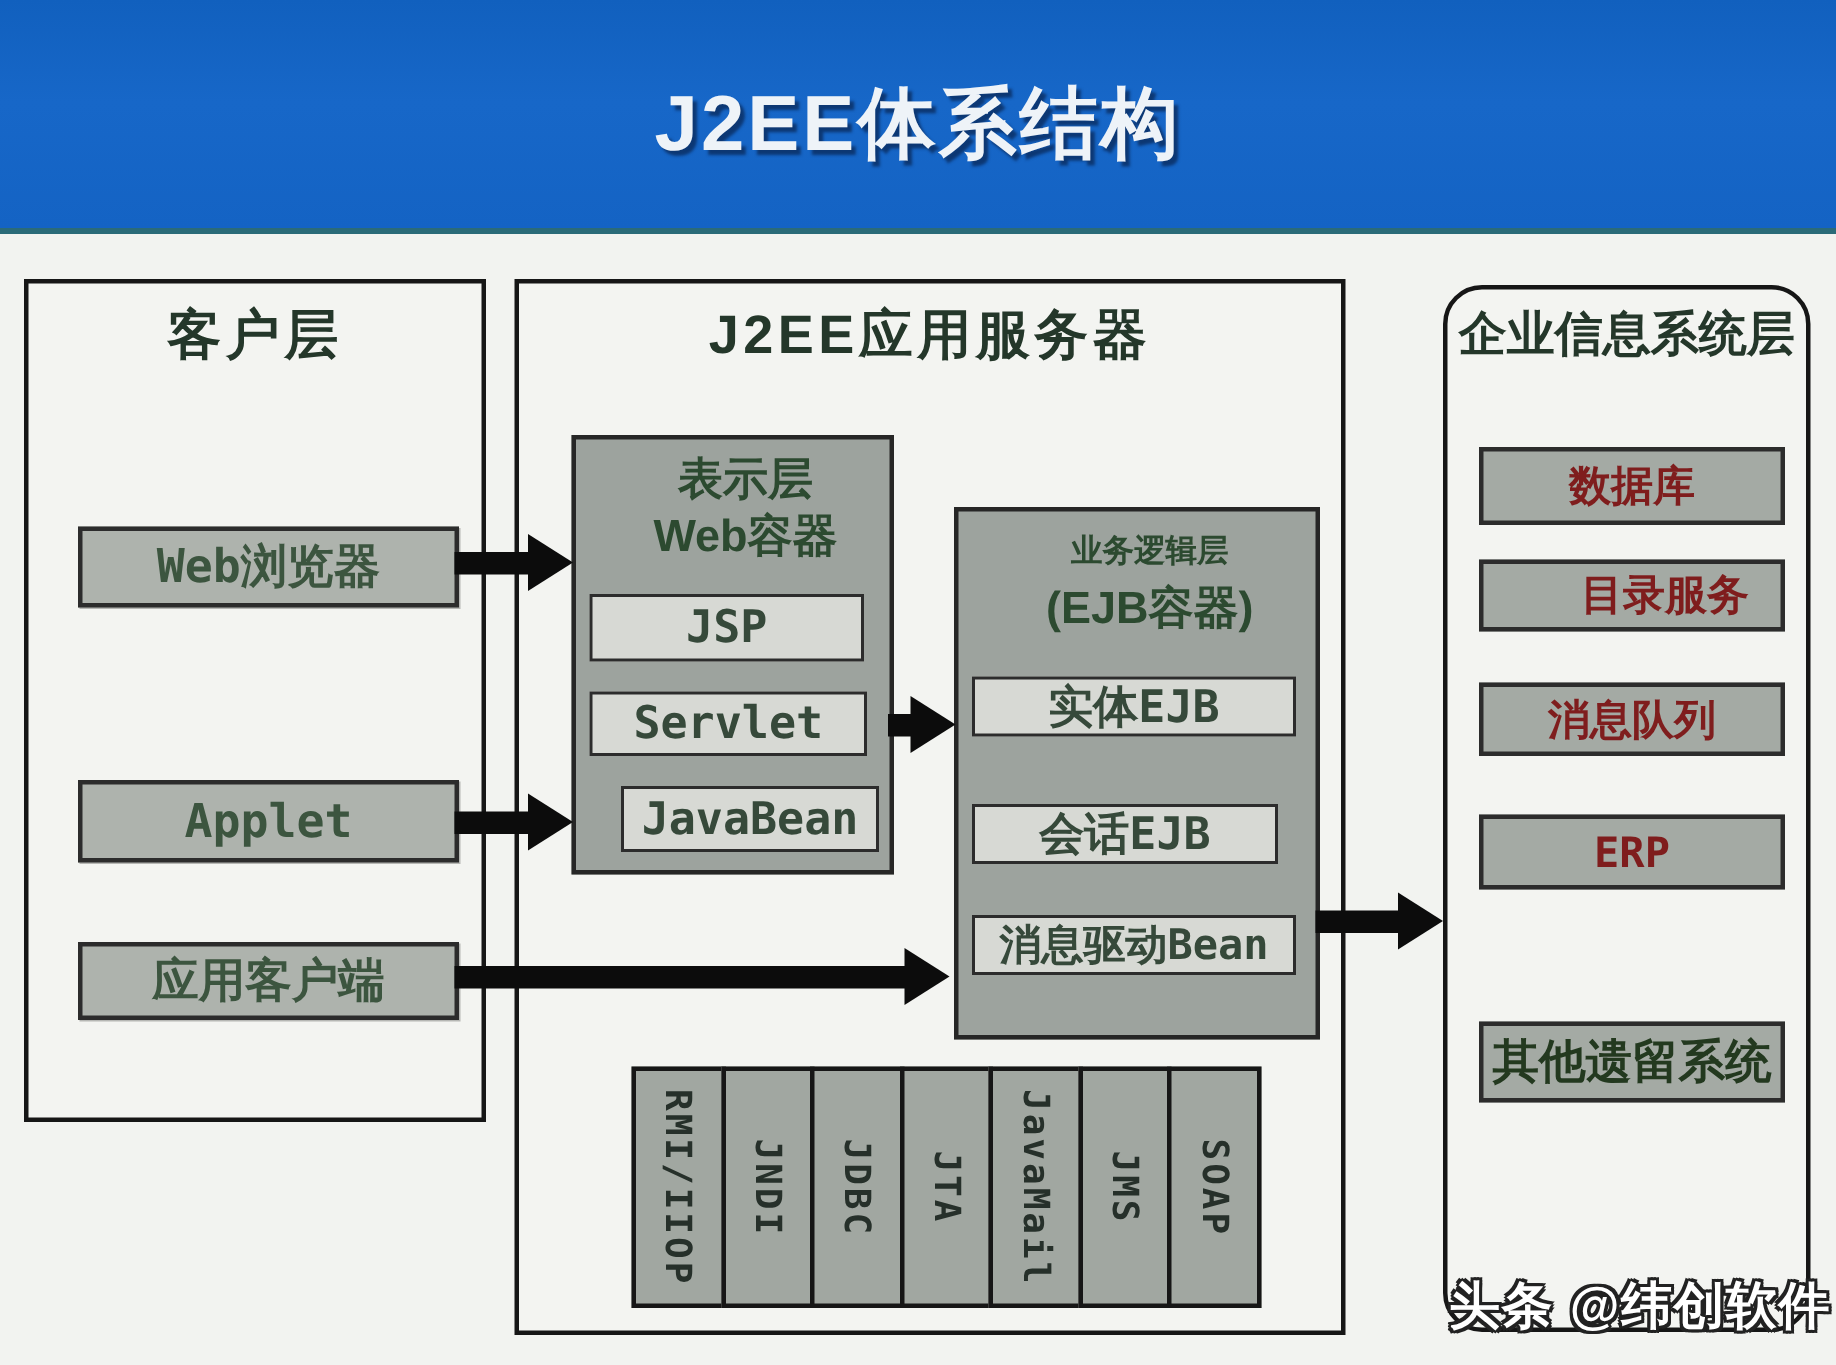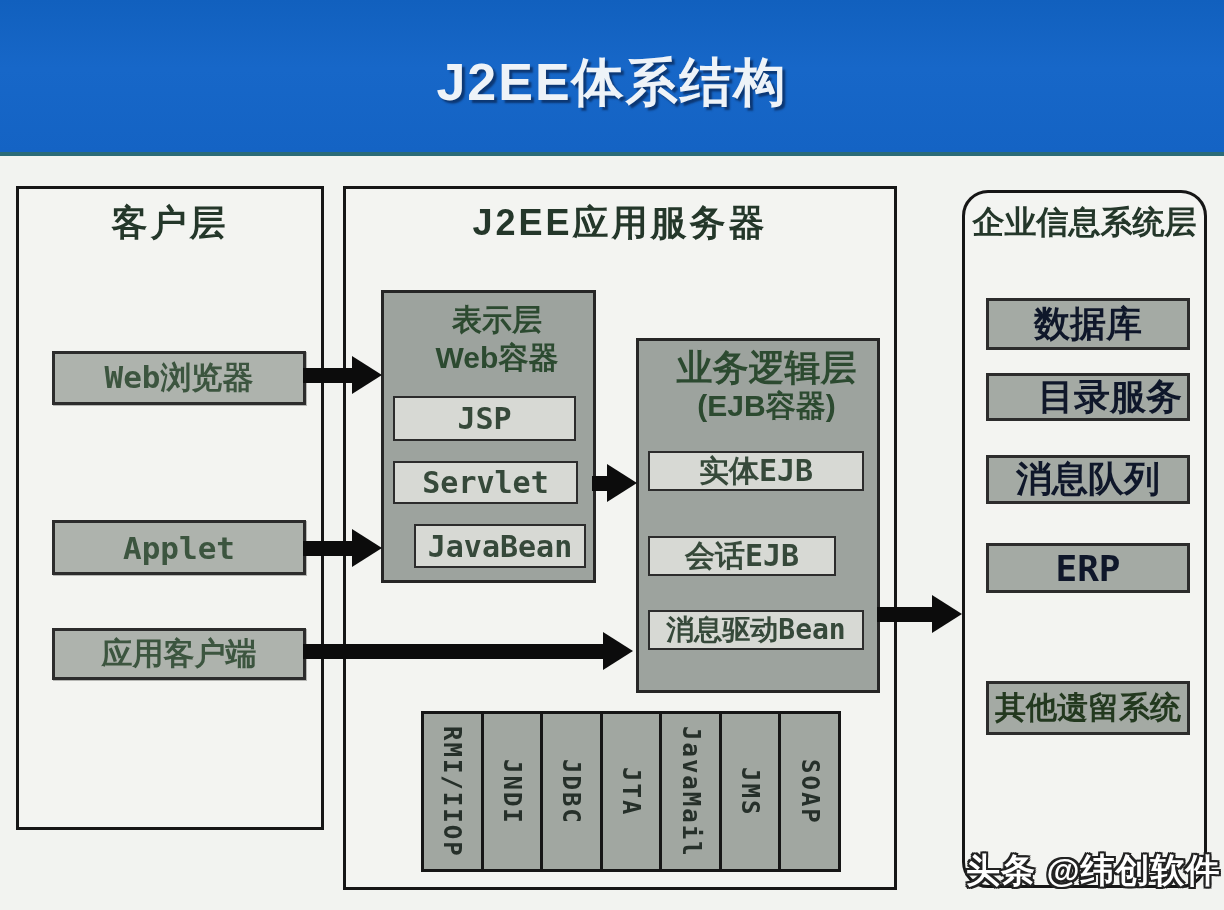--- a/index.html
+++ b/index.html
@@ -8,21 +8,21 @@
 
   
   .header{position:absolute;left:0;top:0;width:1224px;height:152px;
     background:linear-gradient(180deg,#1160be 0%,#1767c8 45%,#1463c4 100%);
     border-bottom:4px solid #2b6b78;display:flex;align-items:center;justify-content:center;}
   .header-title{color:#eef3f8;font-size:52px;font-weight:bold;letter-spacing:2px;
     text-shadow:3px 3px 2px rgba(8,30,70,0.65);margin-top:14px;}
 
   
   .tier{position:absolute;border:3px solid #161616;background:#f3f4f1;box-sizing:border-box;}
-  .tier-client{left:16px;top:186px;width:308px;height:644px;}
+  .tier-client{left:16px;top:186px;width:308px;height:562px;}
   .tier-server{left:343px;top:186px;width:554px;height:704px;}
   .tier-eis{left:962px;top:190px;width:245px;height:698px;border-radius:26px;}
   .tier-title{position:absolute;left:0;top:10px;width:100%;text-align:center;
     font-size:36px;font-weight:bold;color:#24372a;letter-spacing:3px;white-space:nowrap;}
   .tier-eis .tier-title{font-size:32px;letter-spacing:0;top:8px;}
 
   
   .node{position:absolute;box-sizing:border-box;display:flex;align-items:center;justify-content:center;
     background:#aeb3ad;border:3px solid #2c2c2c;box-shadow:1px 1px 0 rgba(0,0,0,0.25);}
   .node-label{font-size:31px;font-weight:bold;color:#3c553f;white-space:nowrap;
@@ -40,37 +40,37 @@
   .container-title{width:100%;text-align:center;font-size:30px;font-weight:bold;color:#2c4a30;
     margin-top:8px;line-height:38px;white-space:nowrap;}
   .inner{position:absolute;box-sizing:border-box;display:flex;align-items:center;justify-content:center;
     background:#d7d9d4;border:2px solid #2c2c2c;}
   .inner-label{font-size:30px;color:#36493a;font-weight:bold;white-space:nowrap;
     font-family:"DejaVu Sans Mono","Liberation Mono","Liberation Sans",sans-serif;}
   .i-jsp{left:9px;top:103px;width:183px;height:45px;}
   .i-servlet{left:9px;top:168px;width:185px;height:43px;}
   .i-javabean{left:30px;top:231px;width:172px;height:44px;}
   .i-entity{left:9px;top:110px;width:216px;height:40px;}
-  .i-session{left:9px;top:195px;width:188px;height:40px;}
+  .i-session{left:9px;top:195px;width:204px;height:40px;}
   .i-mdb{left:9px;top:269px;width:216px;height:40px;}
   .i-mdb .inner-label{font-size:28px;}
 
   
   .api-strip{position:absolute;left:75px;top:522px;width:420px;height:161px;display:flex;}
   .api-cell{flex:1 1 0;box-sizing:border-box;background:#a1a7a1;border:3px solid #161616;
     margin-left:-3px;display:flex;align-items:center;justify-content:center;}
   .api-cell:first-child{margin-left:0;}
   .api-label{writing-mode:vertical-rl;text-orientation:mixed;font-size:24px;font-weight:bold;
     color:#26302а;color:#26302a;letter-spacing:2px;white-space:nowrap;
     font-family:"DejaVu Sans Mono","Liberation Mono","Liberation Sans",sans-serif;}
 
   
   .eis-node{position:absolute;left:21px;width:204px;box-sizing:border-box;display:flex;
     align-items:center;justify-content:center;background:#a4aaa4;border:3px solid #2c2c2c;}
-  .eis-node .node-label{font-size:36px;color:#0f172a;}
+  .eis-node .node-label{font-size:28px;color:#7f1d1d;}
   .e-db{top:105px;height:52px;}
   .e-dir{top:180px;height:48px;padding-left:44px;}
   .e-mq{top:262px;height:49px;}
   .e-erp{top:350px;height:50px;}
   .e-legacy{top:488px;height:54px;}
   .e-legacy .node-label{font-size:31px;color:#23391f;}
 
   
   .arrow{position:absolute;z-index:20;}
   .shaft{position:absolute;background:#0c0c0c;height:15px;}
@@ -115,21 +115,21 @@
       </div>
       <div class="inner i-servlet">
         <span class="inner-label">Servlet</span>
       </div>
       <div class="inner i-javabean">
         <span class="inner-label">JavaBean</span>
       </div>
     </div>
 
     <div class="container ejb-container">
-      <div class="container-title" style="font-size:36px;">业务逻辑层</div>
+      <div class="container-title" style="font-size:21px;">业务逻辑层</div>
       <div class="container-title" style="margin-top:0;">(EJB容器)</div>
       <div class="inner i-entity">
         <span class="inner-label">实体EJB</span>
       </div>
       <div class="inner i-session">
         <span class="inner-label">会话EJB</span>
       </div>
       <div class="inner i-mdb">
         <span class="inner-label">消息驱动Bean</span>
       </div>

